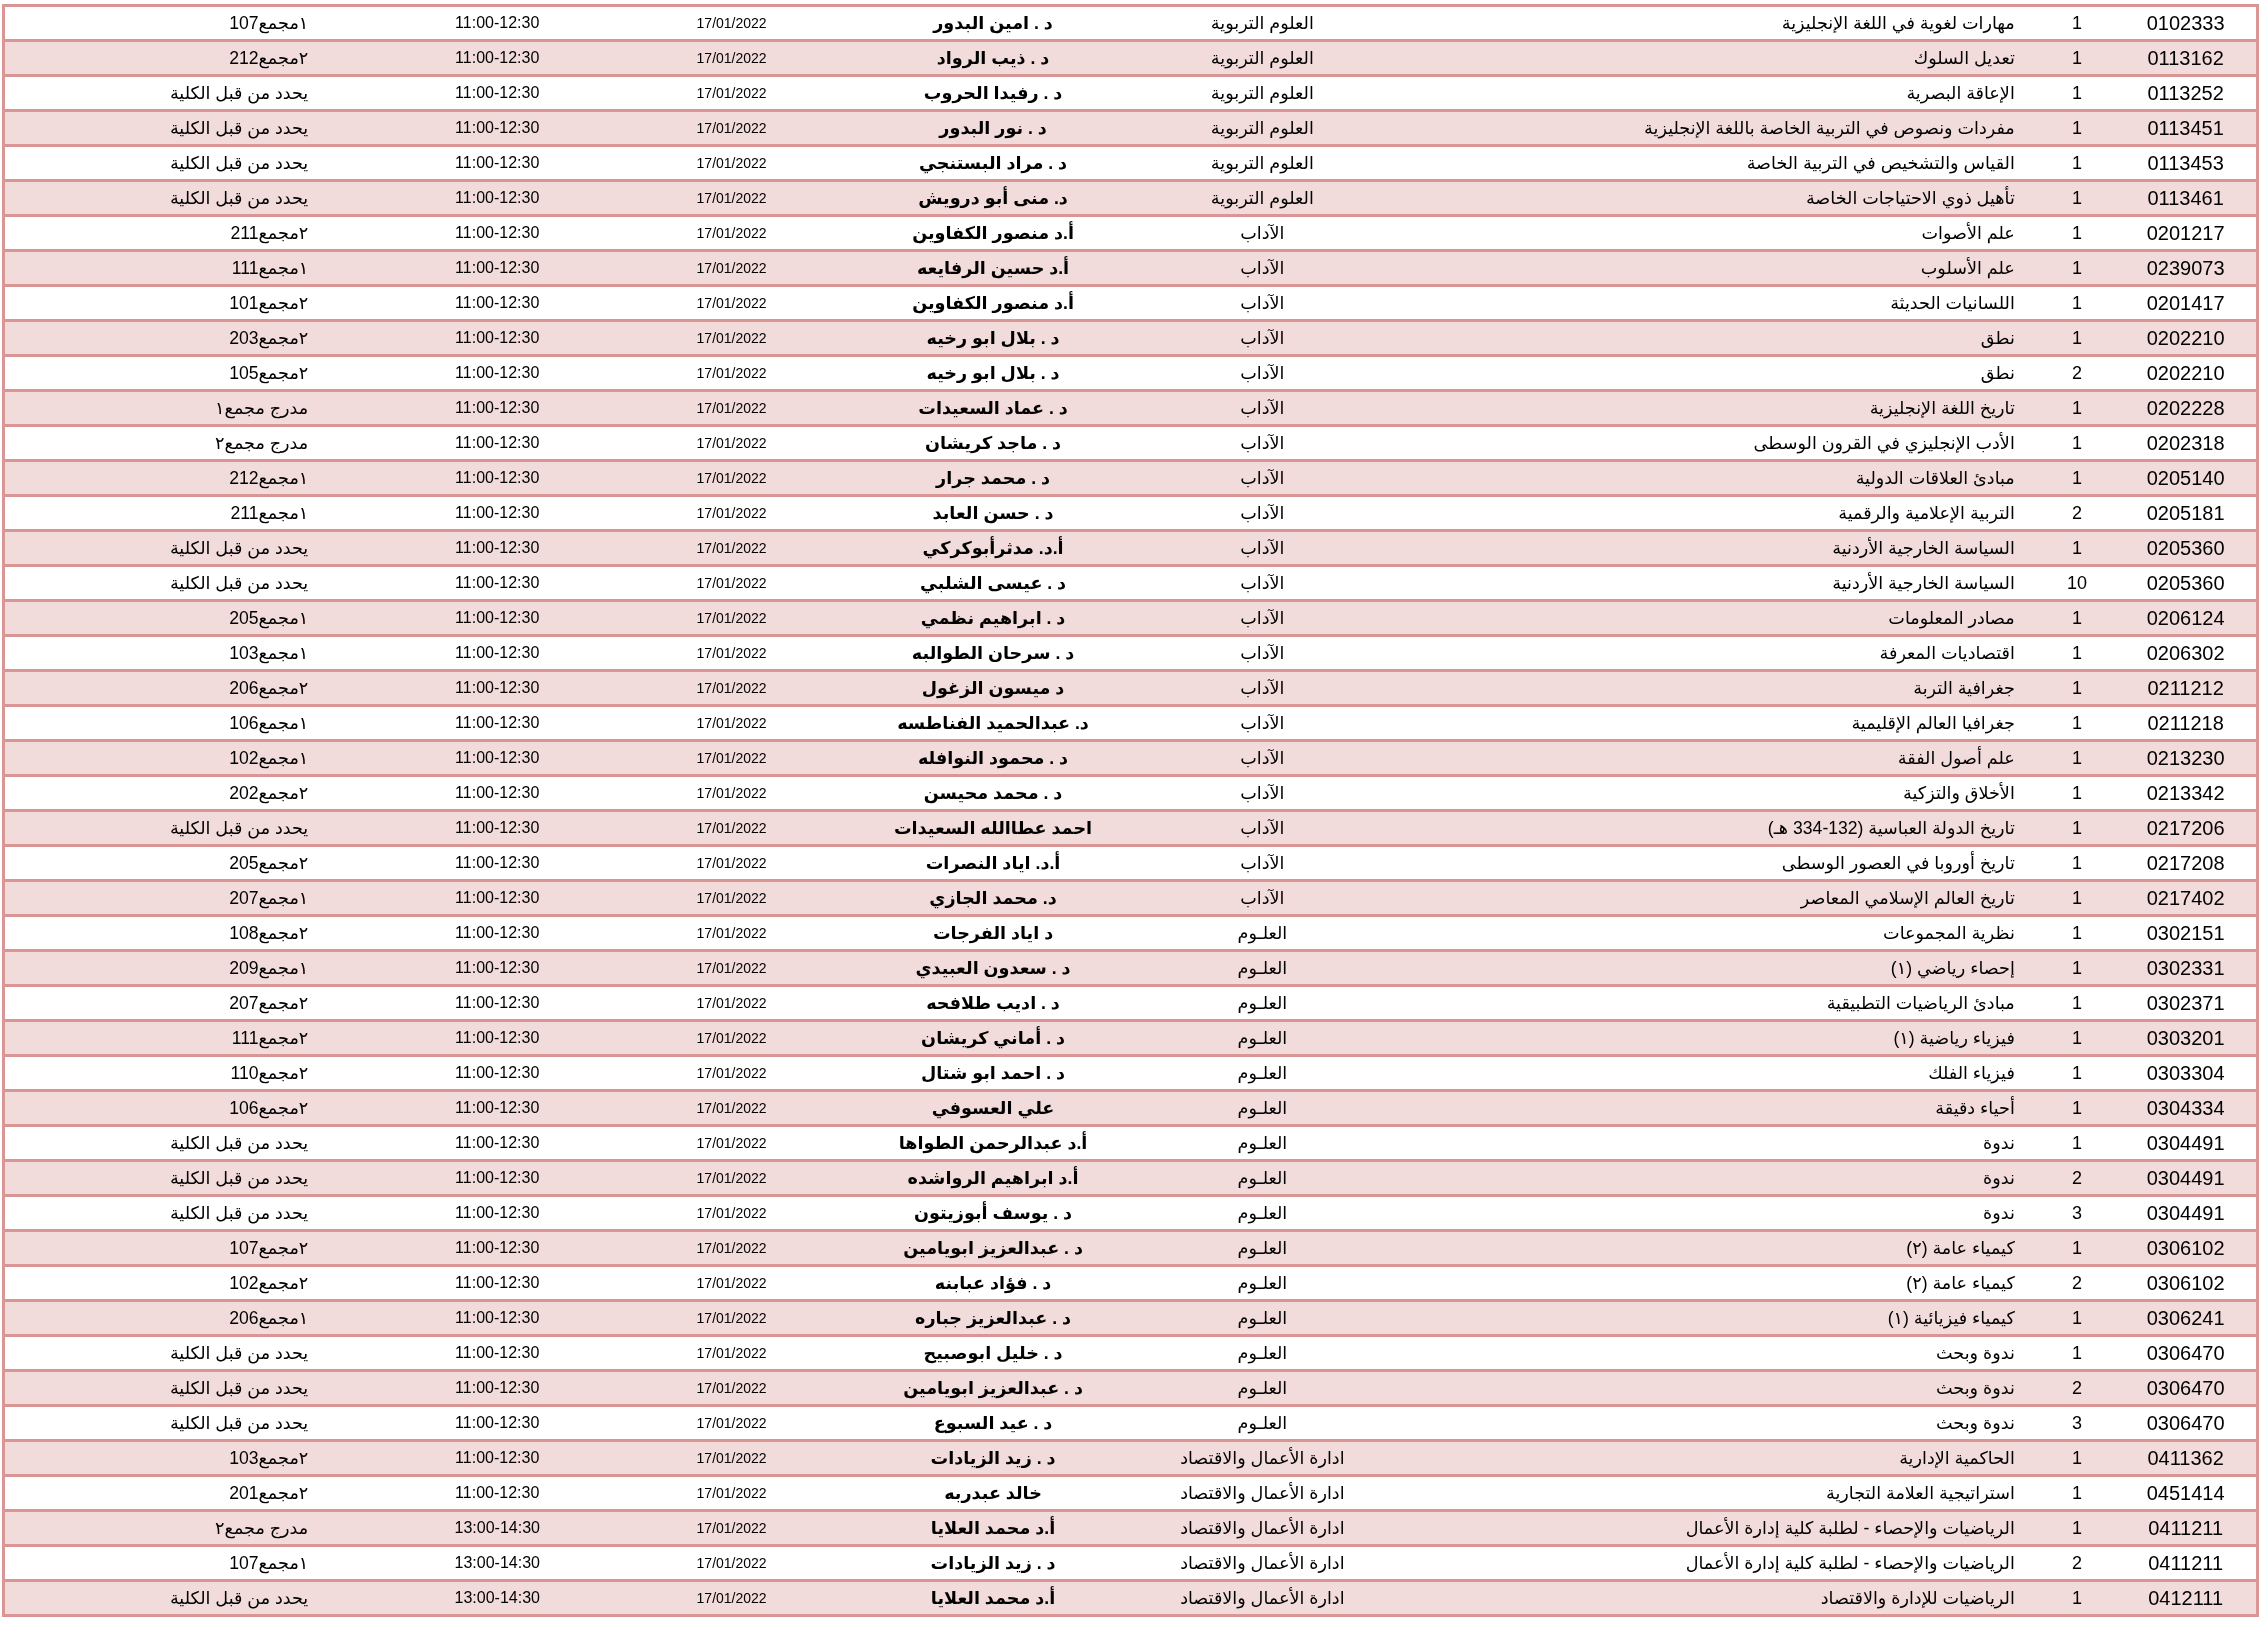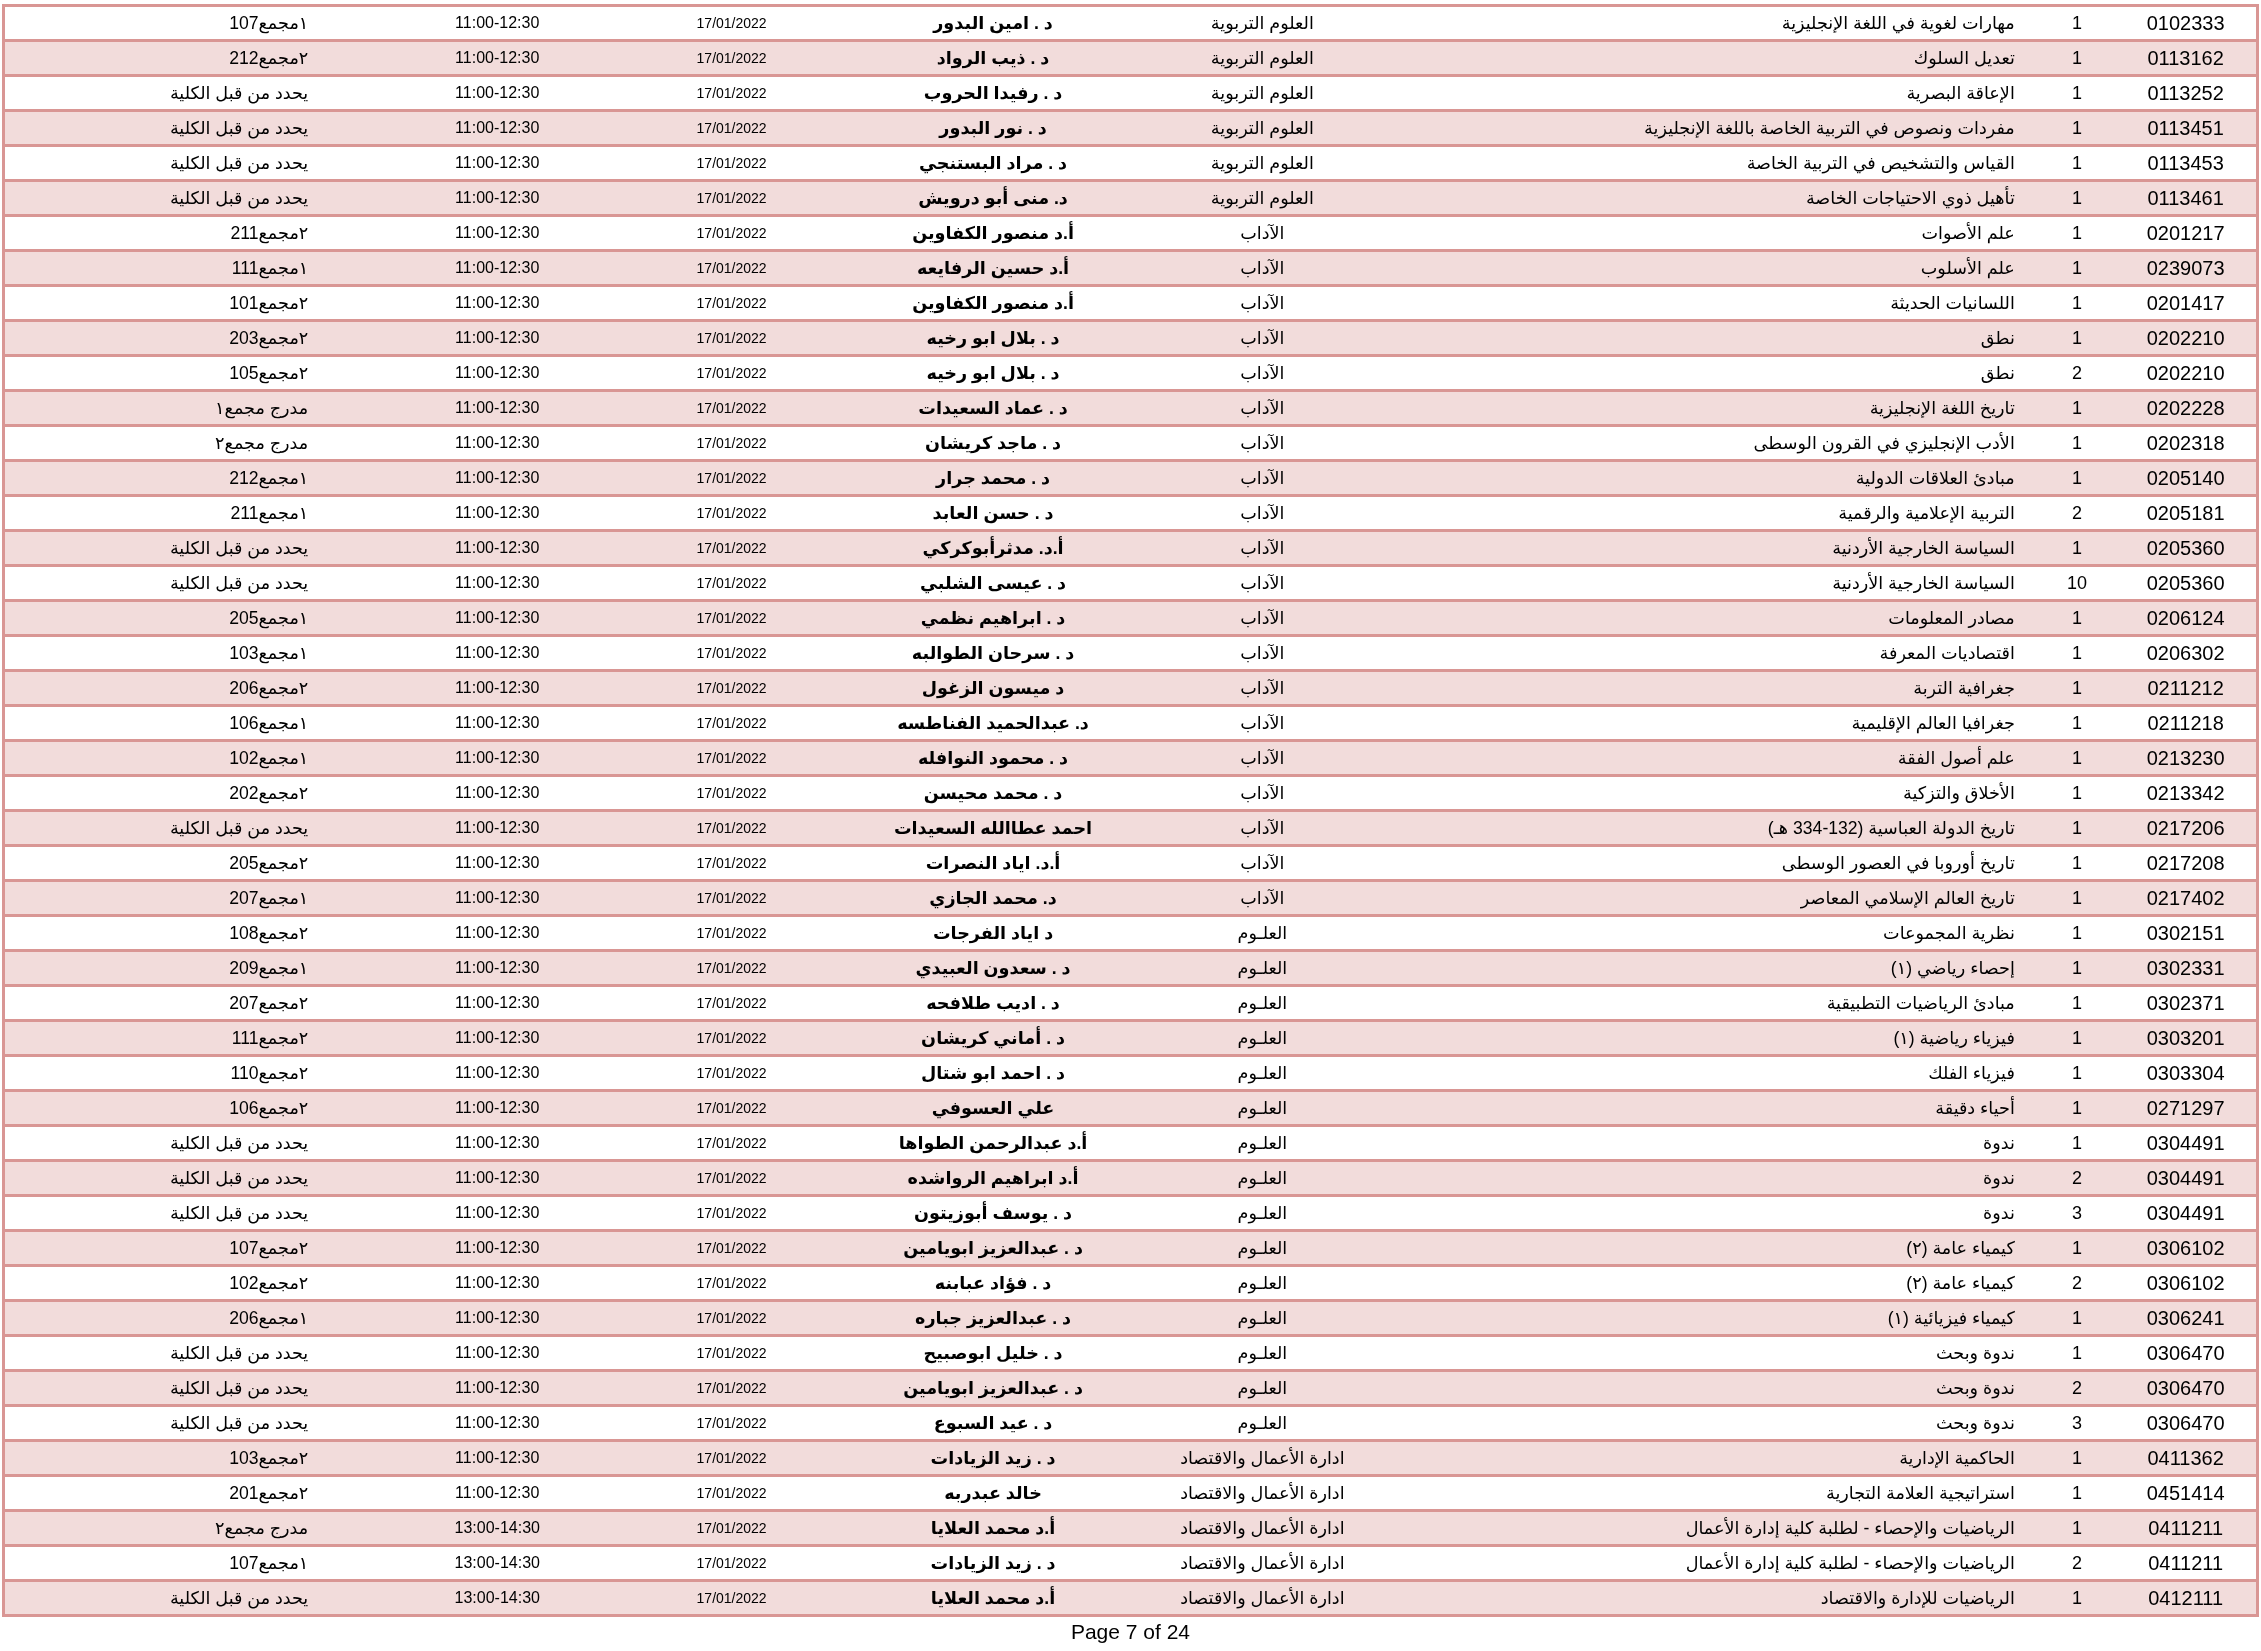--- a/index.html
+++ b/index.html
@@ -457,21 +457,21 @@
           <td class="c-inst"><span>د . احمد ابو شتال</span></td>
           <td class="c-date"><span class="ltr">17/01/2022</span></td>
           <td class="c-time"><span class="ltr">11:00-12:30</span></td>
           <td class="c-room"><span class="room-parts">
               <span>110</span>
               <span>مجمع</span>
               <span>٢</span>
             </span></td>
         </tr>
         <tr class="row alt">
-          <td class="c-code"><span class="ltr">0271297</span></td>
+          <td class="c-code"><span class="ltr">0304334</span></td>
           <td class="c-sec"><span class="ltr">1</span></td>
           <td class="c-course"><span>أحياء دقيقة</span></td>
           <td class="c-fac"><span>العلـوم</span></td>
           <td class="c-inst"><span>علي العسوفي</span></td>
           <td class="c-date"><span class="ltr">17/01/2022</span></td>
           <td class="c-time"><span class="ltr">11:00-12:30</span></td>
           <td class="c-room"><span class="room-parts">
               <span>106</span>
               <span>مجمع</span>
               <span>٢</span>
@@ -636,15 +636,14 @@
           <td class="c-sec"><span class="ltr">1</span></td>
           <td class="c-course"><span>الرياضيات للإدارة والاقتصاد</span></td>
           <td class="c-fac"><span>ادارة الأعمال والاقتصاد</span></td>
           <td class="c-inst"><span>أ.د محمد العلايا</span></td>
           <td class="c-date"><span class="ltr">17/01/2022</span></td>
           <td class="c-time"><span class="ltr">13:00-14:30</span></td>
           <td class="c-room"><span class="rtl">يحدد من قبل الكلية</span></td>
         </tr>
       </tbody>
   </table>
-  <div class="footer">Page 7 of 24</div>
 </div>
 
 
 </body></html>

